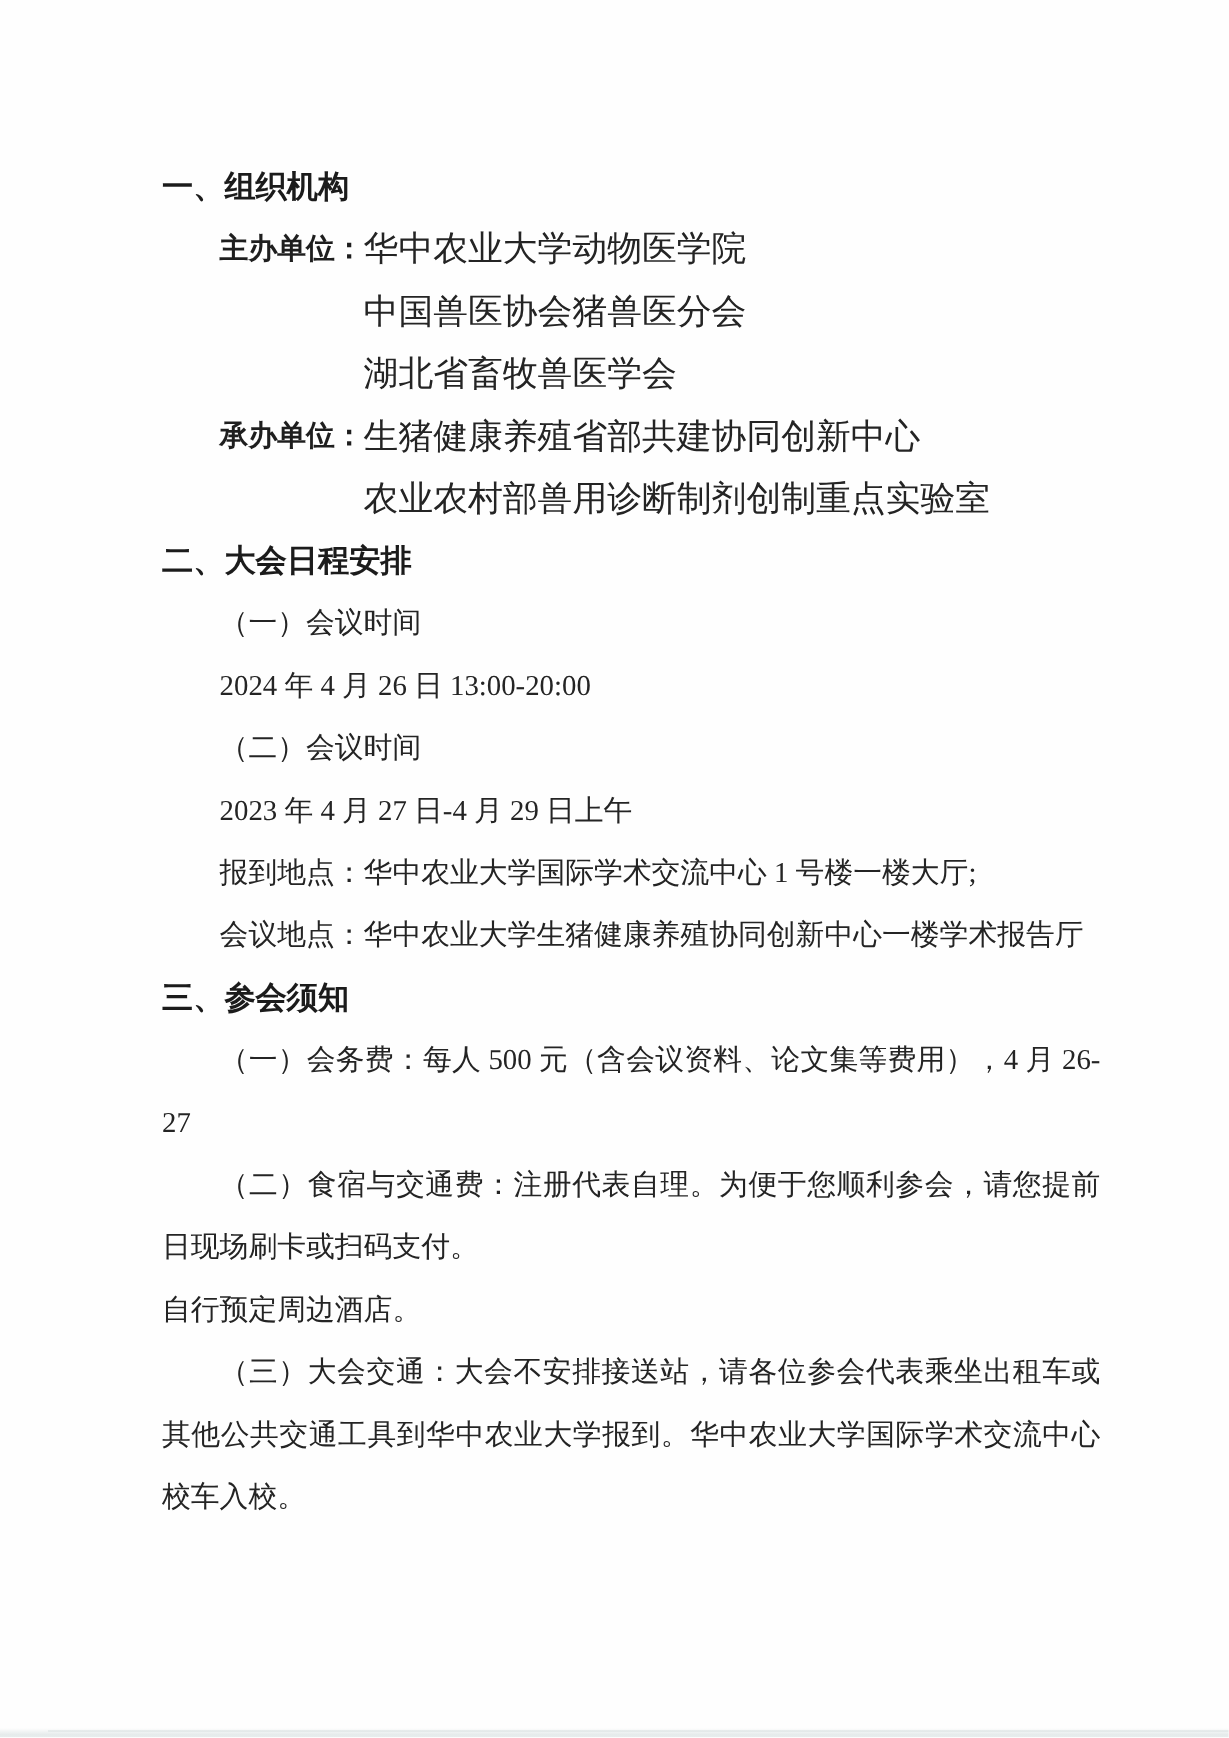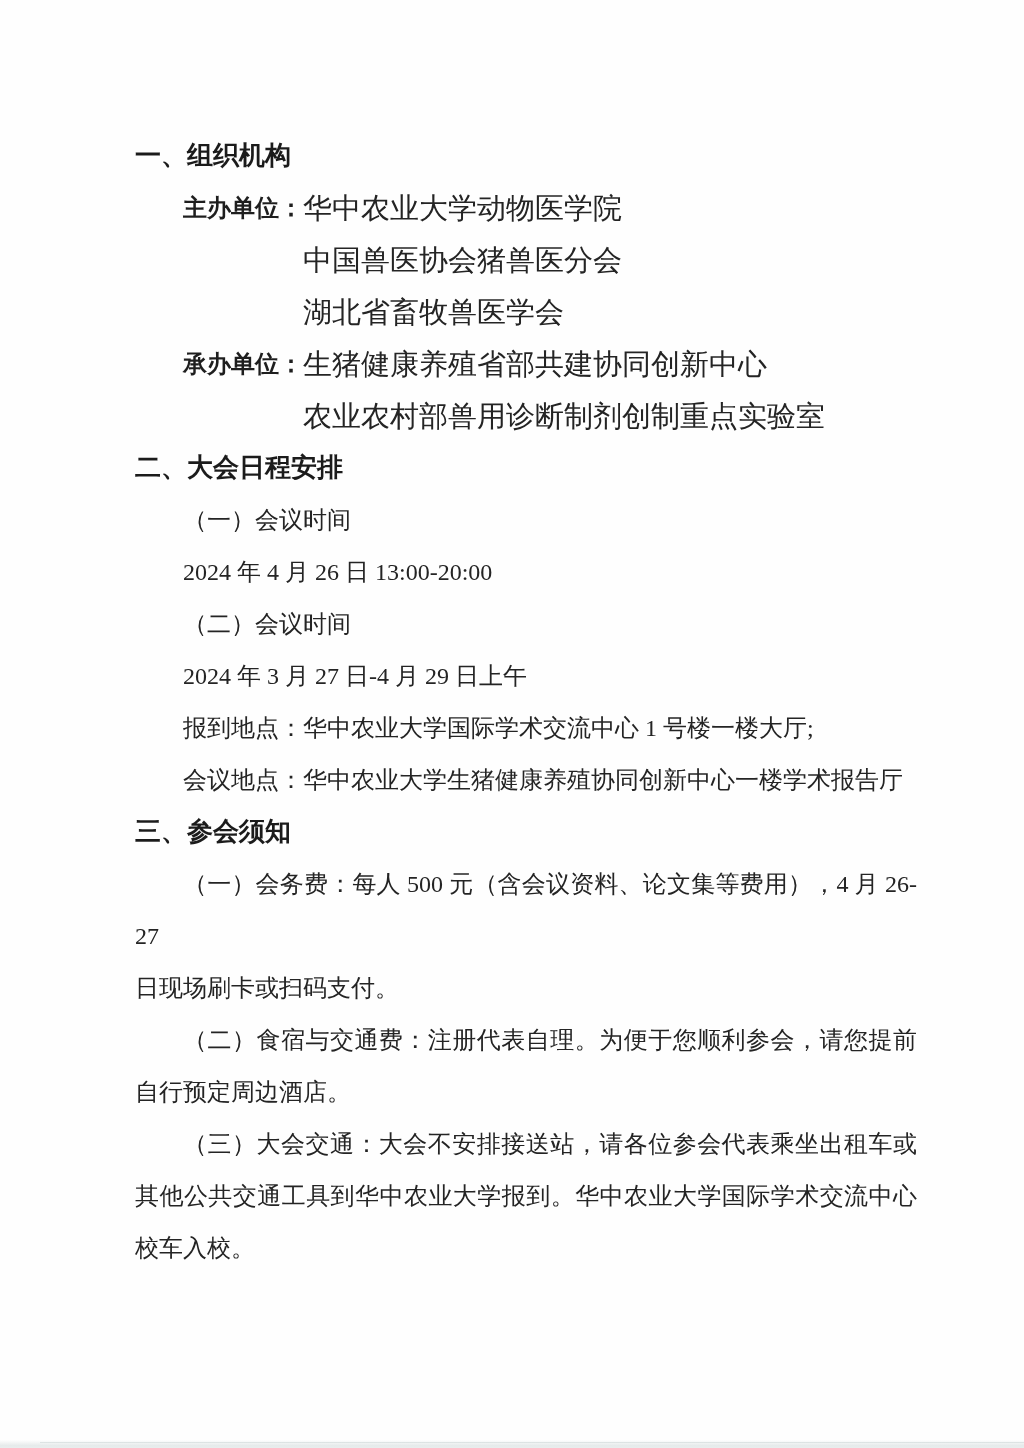--- a/index.html
+++ b/index.html
@@ -83,27 +83,27 @@
         <div class="org-label">承办单位：</div>
         <div class="org-items">
           <div class="org-item">生猪健康养殖省部共建协同创新中心</div>
           <div class="org-item">农业农村部兽用诊断制剂创制重点实验室</div>
         </div>
       </div>
       <div class="heading">二、大会日程安排</div>
       <div class="line ind">（一）会议时间</div>
       <div class="line ind">2024 年 4 月 26 日 13:00-20:00</div>
       <div class="line ind">（二）会议时间</div>
-      <div class="line ind">2024 年 3 月 27 日-4 月 29 日上午</div>
+      <div class="line ind">2023 年 4 月 27 日-4 月 29 日上午</div>
       <div class="line ind">报到地点：华中农业大学国际学术交流中心 1 号楼一楼大厅;</div>
       <div class="line ind">会议地点：华中农业大学生猪健康养殖协同创新中心一楼学术报告厅</div>
       <div class="heading">三、参会须知</div>
       <div class="line ind jl">（一）会务费：每人 500 元（含会议资料、论文集等费用），4 月 26-27</div>
+      <div class="line ind jl">（二）食宿与交通费：注册代表自理。为便于您顺利参会，请您提前</div>
       <div class="line">日现场刷卡或扫码支付。</div>
-      <div class="line ind jl">（二）食宿与交通费：注册代表自理。为便于您顺利参会，请您提前</div>
       <div class="line">自行预定周边酒店。</div>
       <div class="line ind jl">（三）大会交通：大会不安排接送站，请各位参会代表乘坐出租车或</div>
       <div class="line jl">其他公共交通工具到华中农业大学报到。华中农业大学国际学术交流中心</div>
       <div class="line">校车入校。</div>
     </div>
   <div class="bottom-line"></div>
   <div class="bottom-shade"></div>
 </div>
 
 </body></html>

